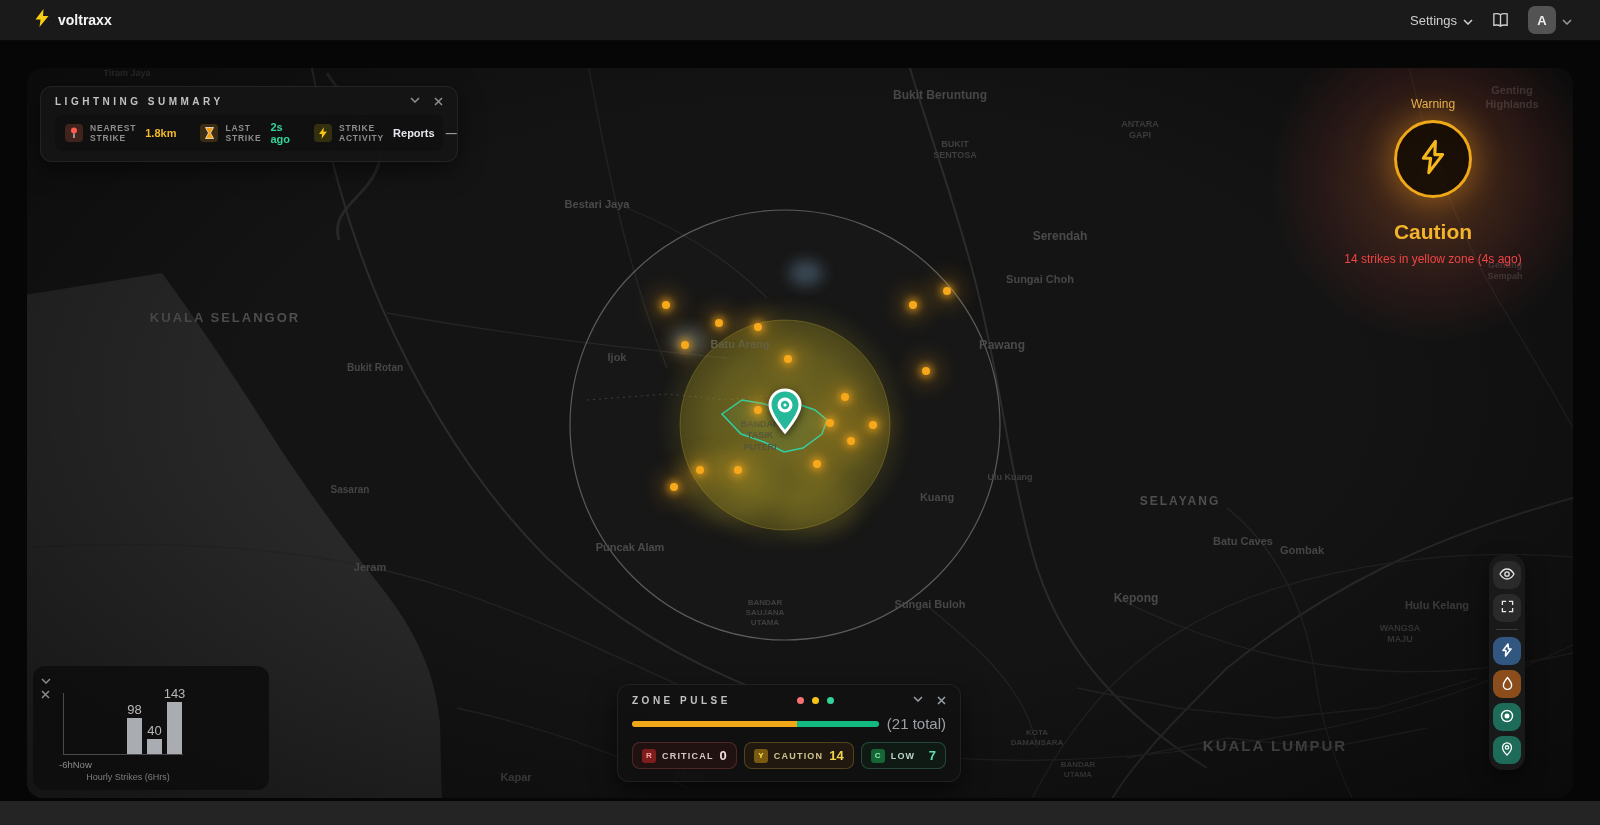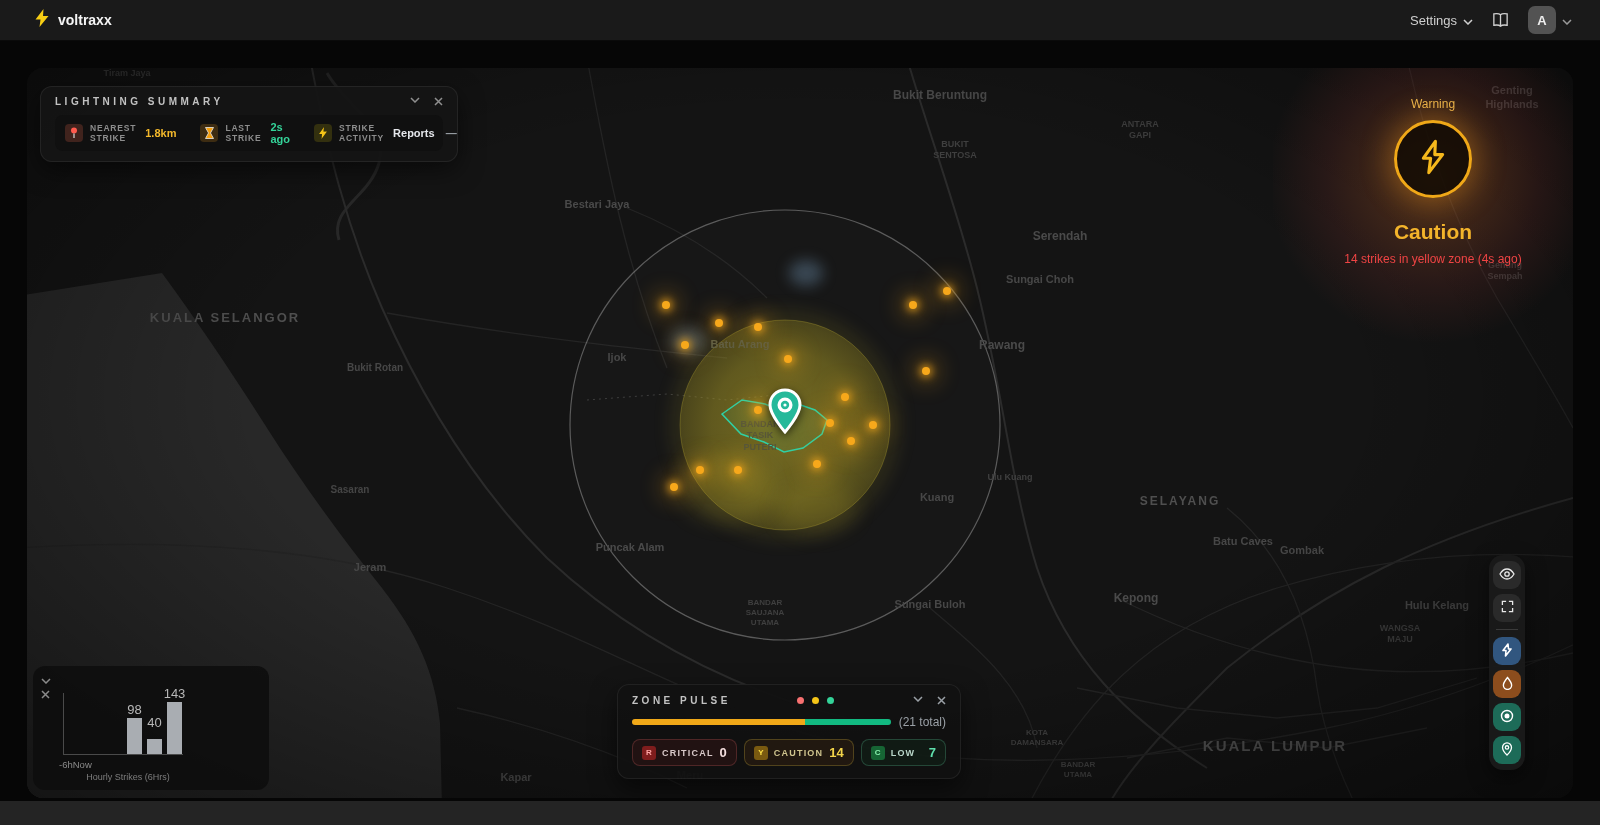--- a/index.html
+++ b/index.html
@@ -77,21 +77,21 @@
   .pulse { position:absolute; left:590px; top:616px; width:344px;
     background:rgba(17,17,17,.95); border:1px solid rgba(255,255,255,.07);
     border-radius:12px; padding:10px 14px 12px; box-shadow:0 10px 26px rgba(0,0,0,.55); }
   .pulse-head { display:flex; align-items:center; }
   .pulse-dots { display:flex; gap:8px; margin-left:auto; margin-right:12px; }
   .pulse-dot { width:7px; height:7px; border-radius:50%; }
   .pulse-bar-row { display:flex; align-items:center; gap:8px; margin-top:9px; }
   .pulse-bar { flex:1; height:6px; border-radius:3px; overflow:hidden; display:flex; background:#2a2a2a; }
   .pulse-bar .y { background:#f0a818; height:100%; }
   .pulse-bar .g { background:#12b981; height:100%; flex:1; }
-  .pulse-total { font-size:12px; color:#9aa0a6; white-space:nowrap; }
+  .pulse-total { font-size:15px; color:#9aa0a6; white-space:nowrap; }
   .chips { display:flex; gap:7px; margin-top:10px; }
   .chip { flex:1; height:27px; border-radius:8px; padding:0 9px; display:flex;
     align-items:center; gap:6px; }
   .chip .badge { width:14px; height:14px; border-radius:3px; font-size:8px; font-weight:bold;
     display:flex; align-items:center; justify-content:center; }
   .chip .c-label { font-size:9px; letter-spacing:1.2px; font-weight:bold; }
   .chip .c-value { margin-left:auto; font-size:13px; font-weight:bold; }
   .chip.critical { background:rgba(127,29,29,.16); border:1px solid rgba(248,113,113,.22); }
   .chip.critical .badge { background:#7f1d1d; color:#fda4a4; }
   .chip.critical .c-label { color:#d8c9c9; }
@@ -414,21 +414,21 @@
       <button class="ico-btn">
         <svg width="9" height="9" viewBox="0 0 9 9" stroke="#8a8a8a" stroke-width="1.5">
             <path d="M1 1 L8 8 M8 1 L1 8"></path>
           </svg>
       </button>
     </div>
     <div class="hourly-plot" id="hourly-plot">
         <div class="hbar" style="left: 63px; width: 15px; height: 36px;"></div>
         <span class="hbar-val" style="left: 70.5px; top: 24px;">98</span>
         <div class="hbar" style="left: 83px; width: 15px; height: 15px;"></div>
-        <span class="hbar-val" style="left: 90.5px; top: 37px;">40</span>
+        <span class="hbar-val" style="left: 90.5px; top: 45px;">40</span>
         <div class="hbar" style="left: 103px; width: 15px; height: 52px;"></div>
         <span class="hbar-val" style="left: 110.5px; top: 8px;">143</span>
       </div>
     <div class="hourly-x">
       <span>-6h</span>
       <span>Now</span>
     </div>
     <div class="hourly-title">Hourly Strikes (6Hrs)</div>
   </section>
 

